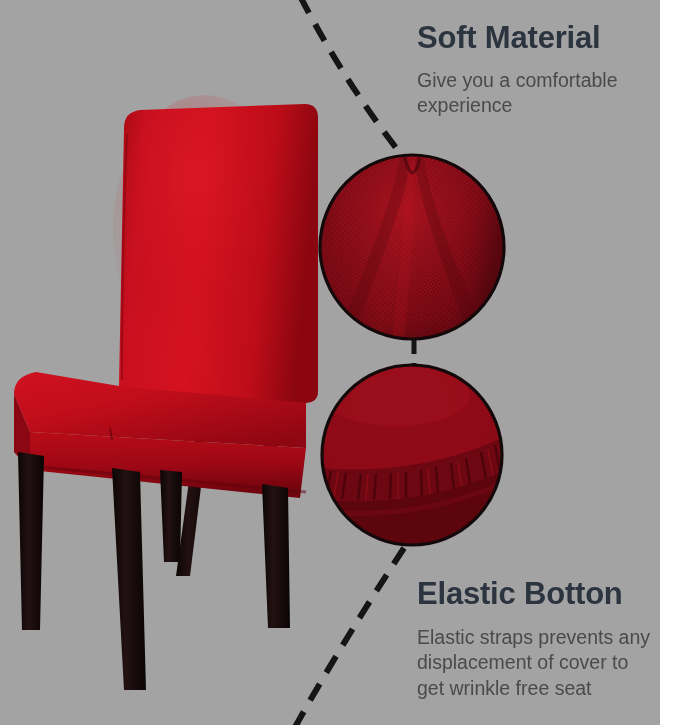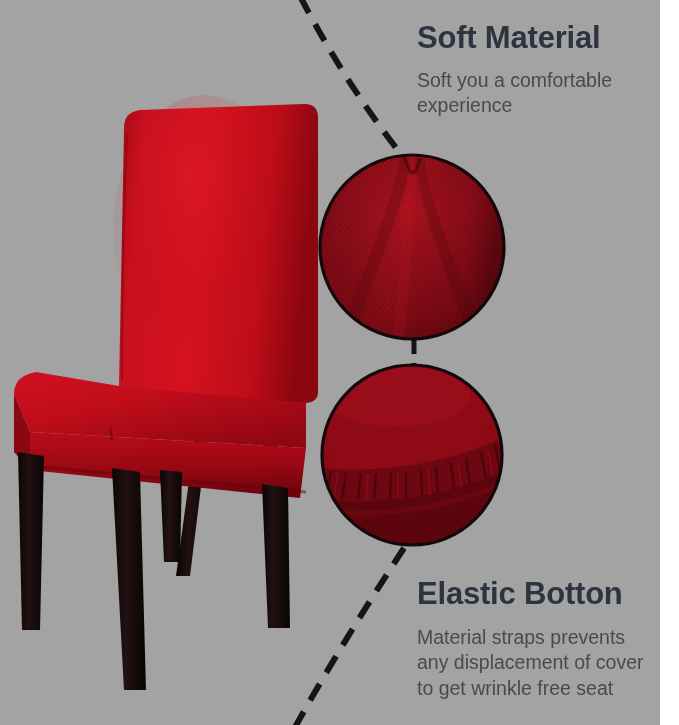--- a/index.html
+++ b/index.html
@@ -252,21 +252,21 @@
         <path d="M320,512 C390,518 452,506 506,482" stroke="#7e0a14" stroke-width="5" fill="none" opacity="0.45"></path>
 
         <ellipse cx="396" cy="396" rx="74" ry="30" fill="#ac1320" opacity="0.35"></ellipse>
       </g>
       <circle cx="412" cy="455" r="90" fill="none" stroke="#14090a" stroke-width="3.2"></circle>
     </g>
   </svg>
 
   <div class="text-block" id="block-soft-material">
     <div class="feature-title">Soft Material</div>
-    <div class="feature-desc">Soft you a comfortable experience</div>
+    <div class="feature-desc">Give you a comfortable experience</div>
   </div>
 
   <div class="text-block" id="block-elastic-bottom">
     <div class="feature-title">Elastic Botton</div>
-    <div class="feature-desc">Material straps prevents any displacement of cover to get wrinkle free seat</div>
+    <div class="feature-desc">Elastic straps prevents any displacement of cover to get wrinkle free seat</div>
   </div>
 
 </div>
 
 </body></html>

